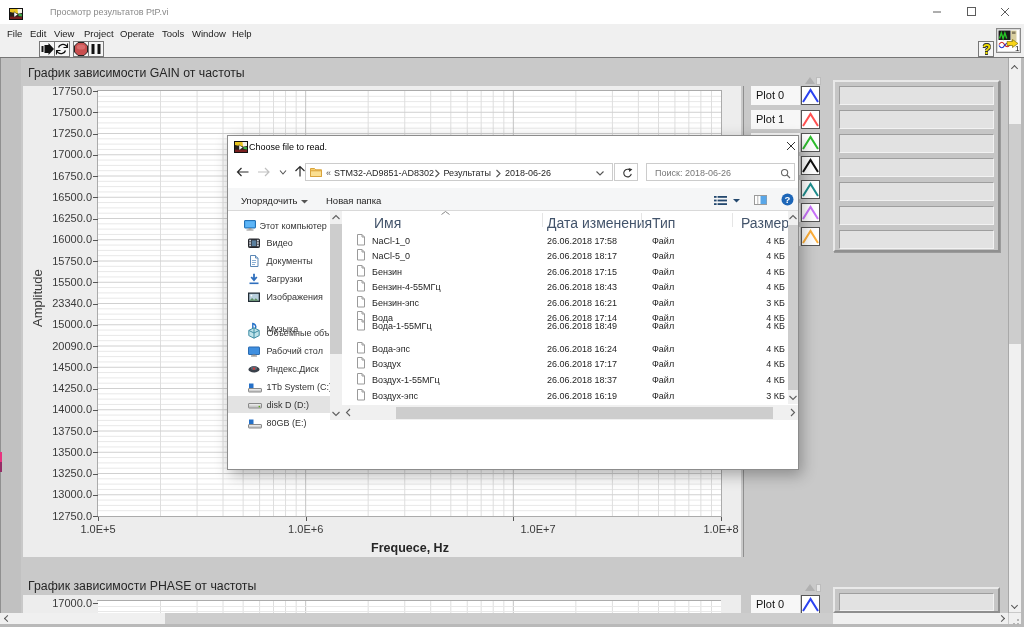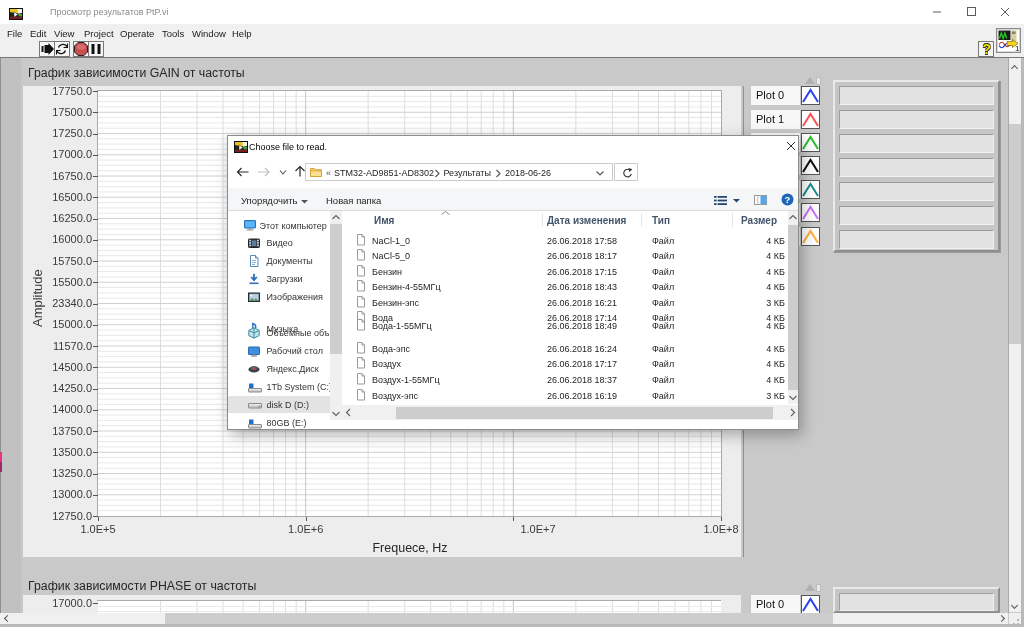--- a/index.html
+++ b/index.html
@@ -19,21 +19,21 @@
 #leftstrip { position:absolute; left:0; top:0; width:21px; height:555px; background:#c1c1c1; border-left:1.5px solid #909090; }
 #pink { position:absolute; left:0; top:394px; width:2px; height:10px; background:#e8337f; }
 #pink2 { position:absolute; left:0; top:404px; width:2px; height:10px; background:#952d66; }
 
 
 #c1bg { position:absolute; left:23px; top:28px; width:718px; height:471px; background:#ededed; }
 #c1title { position:absolute; left:28px; top:66px; font-size:12.3px; color:#262626; }
 .ylab { position:absolute; left:0px; width:92px; text-align:right; font-size:11px; color:#3a3a3a; }
 .xlab { position:absolute; width:60px; text-align:center; font-size:11px; color:#3a3a3a; }
 #ampl { position:absolute; left:31px; top:313px; width:13px; font-size:13px; color:#3a3a3a; transform:rotate(-90deg); transform-origin:center; white-space:nowrap; }
-#freql { position:absolute; left:330px; top:541px; width:160px; text-align:center; font-size:12.5px; color:#262626; }
+#freql { position:absolute; left:330px; top:541px; width:160px; text-align:center; font-size:12.5px; color:#262626;font-weight:bold; }
 #plotborder { position:absolute; left:97px; top:90px; width:625px; height:427px; border:1px solid #ababab; }
 #darkline { position:absolute; left:743px; top:86px; width:1px; height:471px; background:#8f8f8f; }
 .leglab { position:absolute; left:751px; width:49px; height:19px; background:#f7f7f7; font-size:11px; color:#111; padding-left:5px; line-height:19px; }
 .legico { position:absolute; left:801px; width:19px; height:19px; background:#fff; border:1px solid #555; }
 .legico svg { position:absolute; left:-1px; top:-1px; }
 .legarr { position:absolute; width:12px; height:8px; }
 .tri-up { width:0; height:0; border-left:5px solid transparent; border-right:5px solid transparent; border-bottom:7px solid #b0b0b0; }
 
 
 #rcont { position:absolute; left:833px; top:80px; width:167px; height:172px; background:#c6c6c6; border:2px solid; border-color:#e9e9e9 #8f8f8f #8f8f8f #e9e9e9; box-shadow:1px 1px 0 #9a9a9a; }
@@ -48,35 +48,35 @@
 
 #vsb { position:absolute; left:1009px; top:58px; width:12px; height:554px; background:#f0f0f0; }
 #hsb { position:absolute; left:0; top:613px; width:1008px; height:11px; background:#f0f0f0; }
 #rmargin { position:absolute; left:1021px; top:58px; width:3px; height:569px; background:#b9b9b9; }
 #rline { position:absolute; left:1008px; top:58px; width:1px; height:555px; background:#a8a8a8; }
 #bmargin { position:absolute; left:0; top:624px; width:1024px; height:3px; background:#b9b9b9; }
 #corner { position:absolute; left:1009px; top:613px; width:12px; height:11px; background:#f0f0f0; }
 .chev { position:absolute; width:5px; height:5px; border:solid #555; border-width:0 1.4px 1.4px 0; }
 
 
-#dlg { position:absolute; left:227px; top:135px; width:572px; height:295px; background:#fff; border:1px solid #8c8c8c; box-shadow:3px 5px 14px rgba(0,0,0,0.3); z-index:50; font-size:9px; color:#1e1e1e; }
+#dlg { position:absolute; left:227px; top:135px; width:572px; height:335px; background:#fff; border:1px solid #8c8c8c; box-shadow:3px 5px 14px rgba(0,0,0,0.3); z-index:50; font-size:9px; color:#1e1e1e; }
 #dtitle { position:absolute; left:21px; top:6px; font-size:9px; color:#000; }
 .navbox { position:absolute; top:26.5px; height:18px; border:1px solid #ccc; background:#fff; }
 #dtoolbar { position:absolute; left:0px; top:52px; width:570px; height:23px; background:#f5f6f7; border-bottom:1px solid #d9d9d9; }
 #dcontent { position:absolute; left:0px; top:75px; width:570px; height:209px; background:#fff; }
 .srow { position:absolute; left:0px; width:100px; height:17px; }
 .sic { position:absolute; left:16px; top:1px; }
 .stx { position:absolute; left:31px; top:2.5px; font-size:9px; color:#333; white-space:nowrap; }
 .frow { position:absolute; left:0; width:570px; height:15.8px; }
 .fic { position:absolute; left:128px; top:0.5px; }
 .fnm { position:absolute; left:144px; top:2.5px; white-space:nowrap; }
 .fdt { position:absolute; left:319px; top:2.5px; white-space:nowrap; }
 .fty { position:absolute; left:424px; top:2.5px; }
 .fsz { position:absolute; left:480px; top:2.5px; width:77px; text-align:right; }
-.hdr { position:absolute; top:4px; font-size:10px; color:#43546b;font-weight:bold; }
+.hdr { position:absolute; top:4px; font-size:14px; color:#43546b; }
 #dbottom { position:absolute; left:0px; top:284px; width:570px; height:49px; background:#f0f0f0; border-top:1px solid #dfdfdf; }
 .btn { position:absolute; top:26px; width:62px; height:16px; background:#e1e1e1; border:1px solid #adadad; font-size:9.5px; text-align:center; line-height:14px; color:#000; }
 </style></head>
 <body>
 
 <div id="titlebar">
   <span class="abs" style="left:9px;top:6px"><svg width="14" height="12">
         <rect x="0.5" y="0.5" width="13" height="11" fill="#26211a" stroke="#111"></rect>
         <path d="M1,1 h12 v3.5 l-5,1 -7,-1.5 z" fill="#e8c420"></path>
         <path d="M8.5,1 h4.5 v4 l-4,0.8 z" fill="#f5f2e8"></path>
@@ -267,21 +267,21 @@
 <div class="ylab" style="top:127.0px">17250.0</div>
 <div class="ylab" style="top:148.2px">17000.0</div>
 <div class="ylab" style="top:169.5px">16750.0</div>
 <div class="ylab" style="top:190.8px">16500.0</div>
 <div class="ylab" style="top:212.0px">16250.0</div>
 <div class="ylab" style="top:233.2px">16000.0</div>
 <div class="ylab" style="top:254.5px">15750.0</div>
 <div class="ylab" style="top:275.8px">15500.0</div>
 <div class="ylab" style="top:297.0px">23340.0</div>
 <div class="ylab" style="top:318.2px">15000.0</div>
-<div class="ylab" style="top:339.5px">11570.0</div>
+<div class="ylab" style="top:339.5px">20090.0</div>
 <div class="ylab" style="top:360.8px">14500.0</div>
 <div class="ylab" style="top:382.0px">14250.0</div>
 <div class="ylab" style="top:403.2px">14000.0</div>
 <div class="ylab" style="top:424.5px">13750.0</div>
 <div class="ylab" style="top:445.8px">13500.0</div>
 <div class="ylab" style="top:467.0px">13250.0</div>
 <div class="ylab" style="top:488.2px">13000.0</div>
 <div class="ylab" style="top:509.5px">12750.0</div>
 <div style="position:absolute;left:93px;top:91.0px;width:5px;height:1px;background:#555"></div>
 <div style="position:absolute;left:93px;top:112.2px;width:5px;height:1px;background:#555"></div>
@@ -481,20 +481,27 @@
     <svg class="abs" style="left:288px;top:6px" width="12" height="8">
         <path d="M2.5,1.5 l3.5,3.5 3.5,-3.5" fill="none" stroke="#555" stroke-width="1.1"></path>
       </svg>
   </div>
   <div class="navbox" style="left:386px;width:24px">
     <span class="abs" style="left:6px;top:3px"><svg width="12" height="12">
           <path d="M9.4,3.5 A3.8,3.8 0 1 0 10.3,6.8" fill="none" stroke="#333" stroke-width="1.1"></path>
           <path d="M7.6,1.1 L11.4,2.3 L8.3,4.9 Z" fill="#333"></path>
         </svg></span>
   </div>
+  <div class="navbox" style="left:418px;width:149px">
+    <span class="abs" style="left:8px;top:4px;color:#777">Поиск: 2018-06-26</span>
+    <span class="abs" style="left:133px;top:4px"><svg width="11" height="11">
+          <circle cx="4.6" cy="4.6" r="3.1" fill="none" stroke="#666" stroke-width="1.1"></circle>
+          <path d="M7,7 L10,10" stroke="#666" stroke-width="1.1"></path>
+        </svg></span>
+  </div>
 
   <div id="dtoolbar">
     <span class="abs" style="left:13px;top:7px;font-size:9.5px">Упорядочить</span>
     <svg class="abs" style="left:72px;top:11px" width="9" height="6">
         <path d="M1,1 l3.5,3.5 3.5,-3.5" fill="#555"></path>
       </svg>
     <span class="abs" style="left:98px;top:7px;font-size:9.5px">Новая папка</span>
     <span class="abs" style="left:486px;top:8px"><svg width="13" height="9">
           <g fill="#24486e">
             <rect x="0" y="0" width="2.6" height="1.8"></rect>

